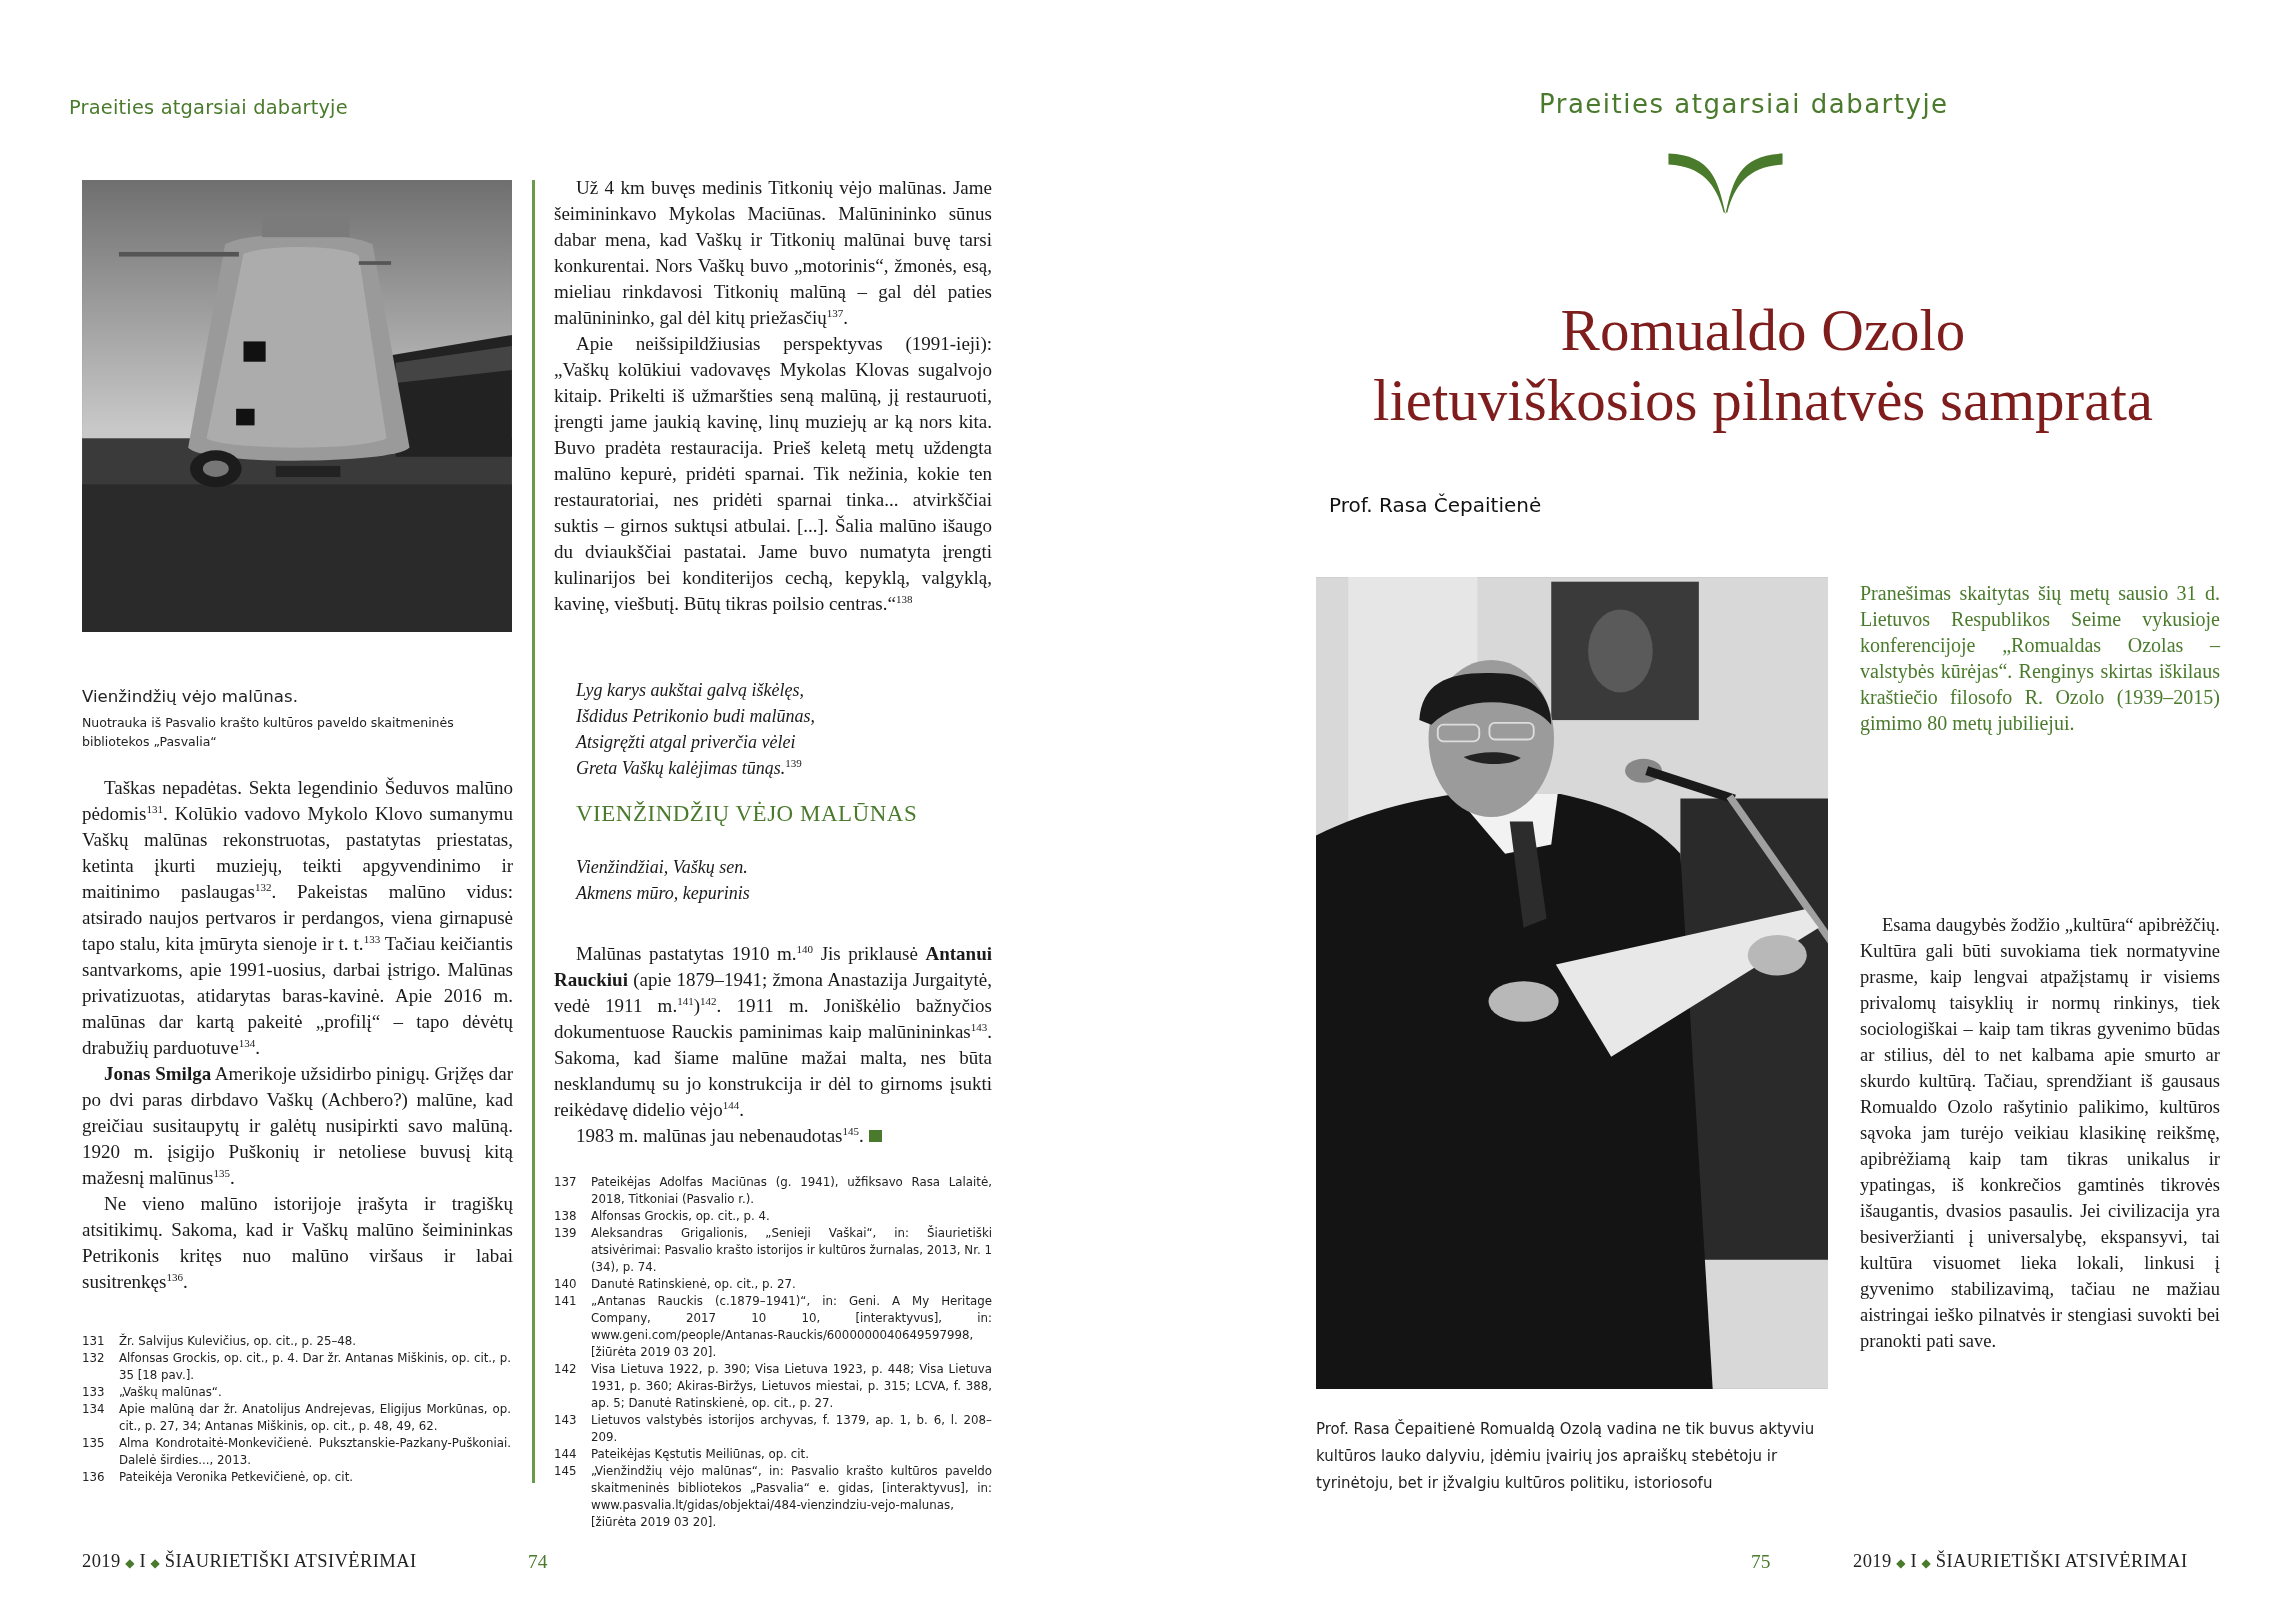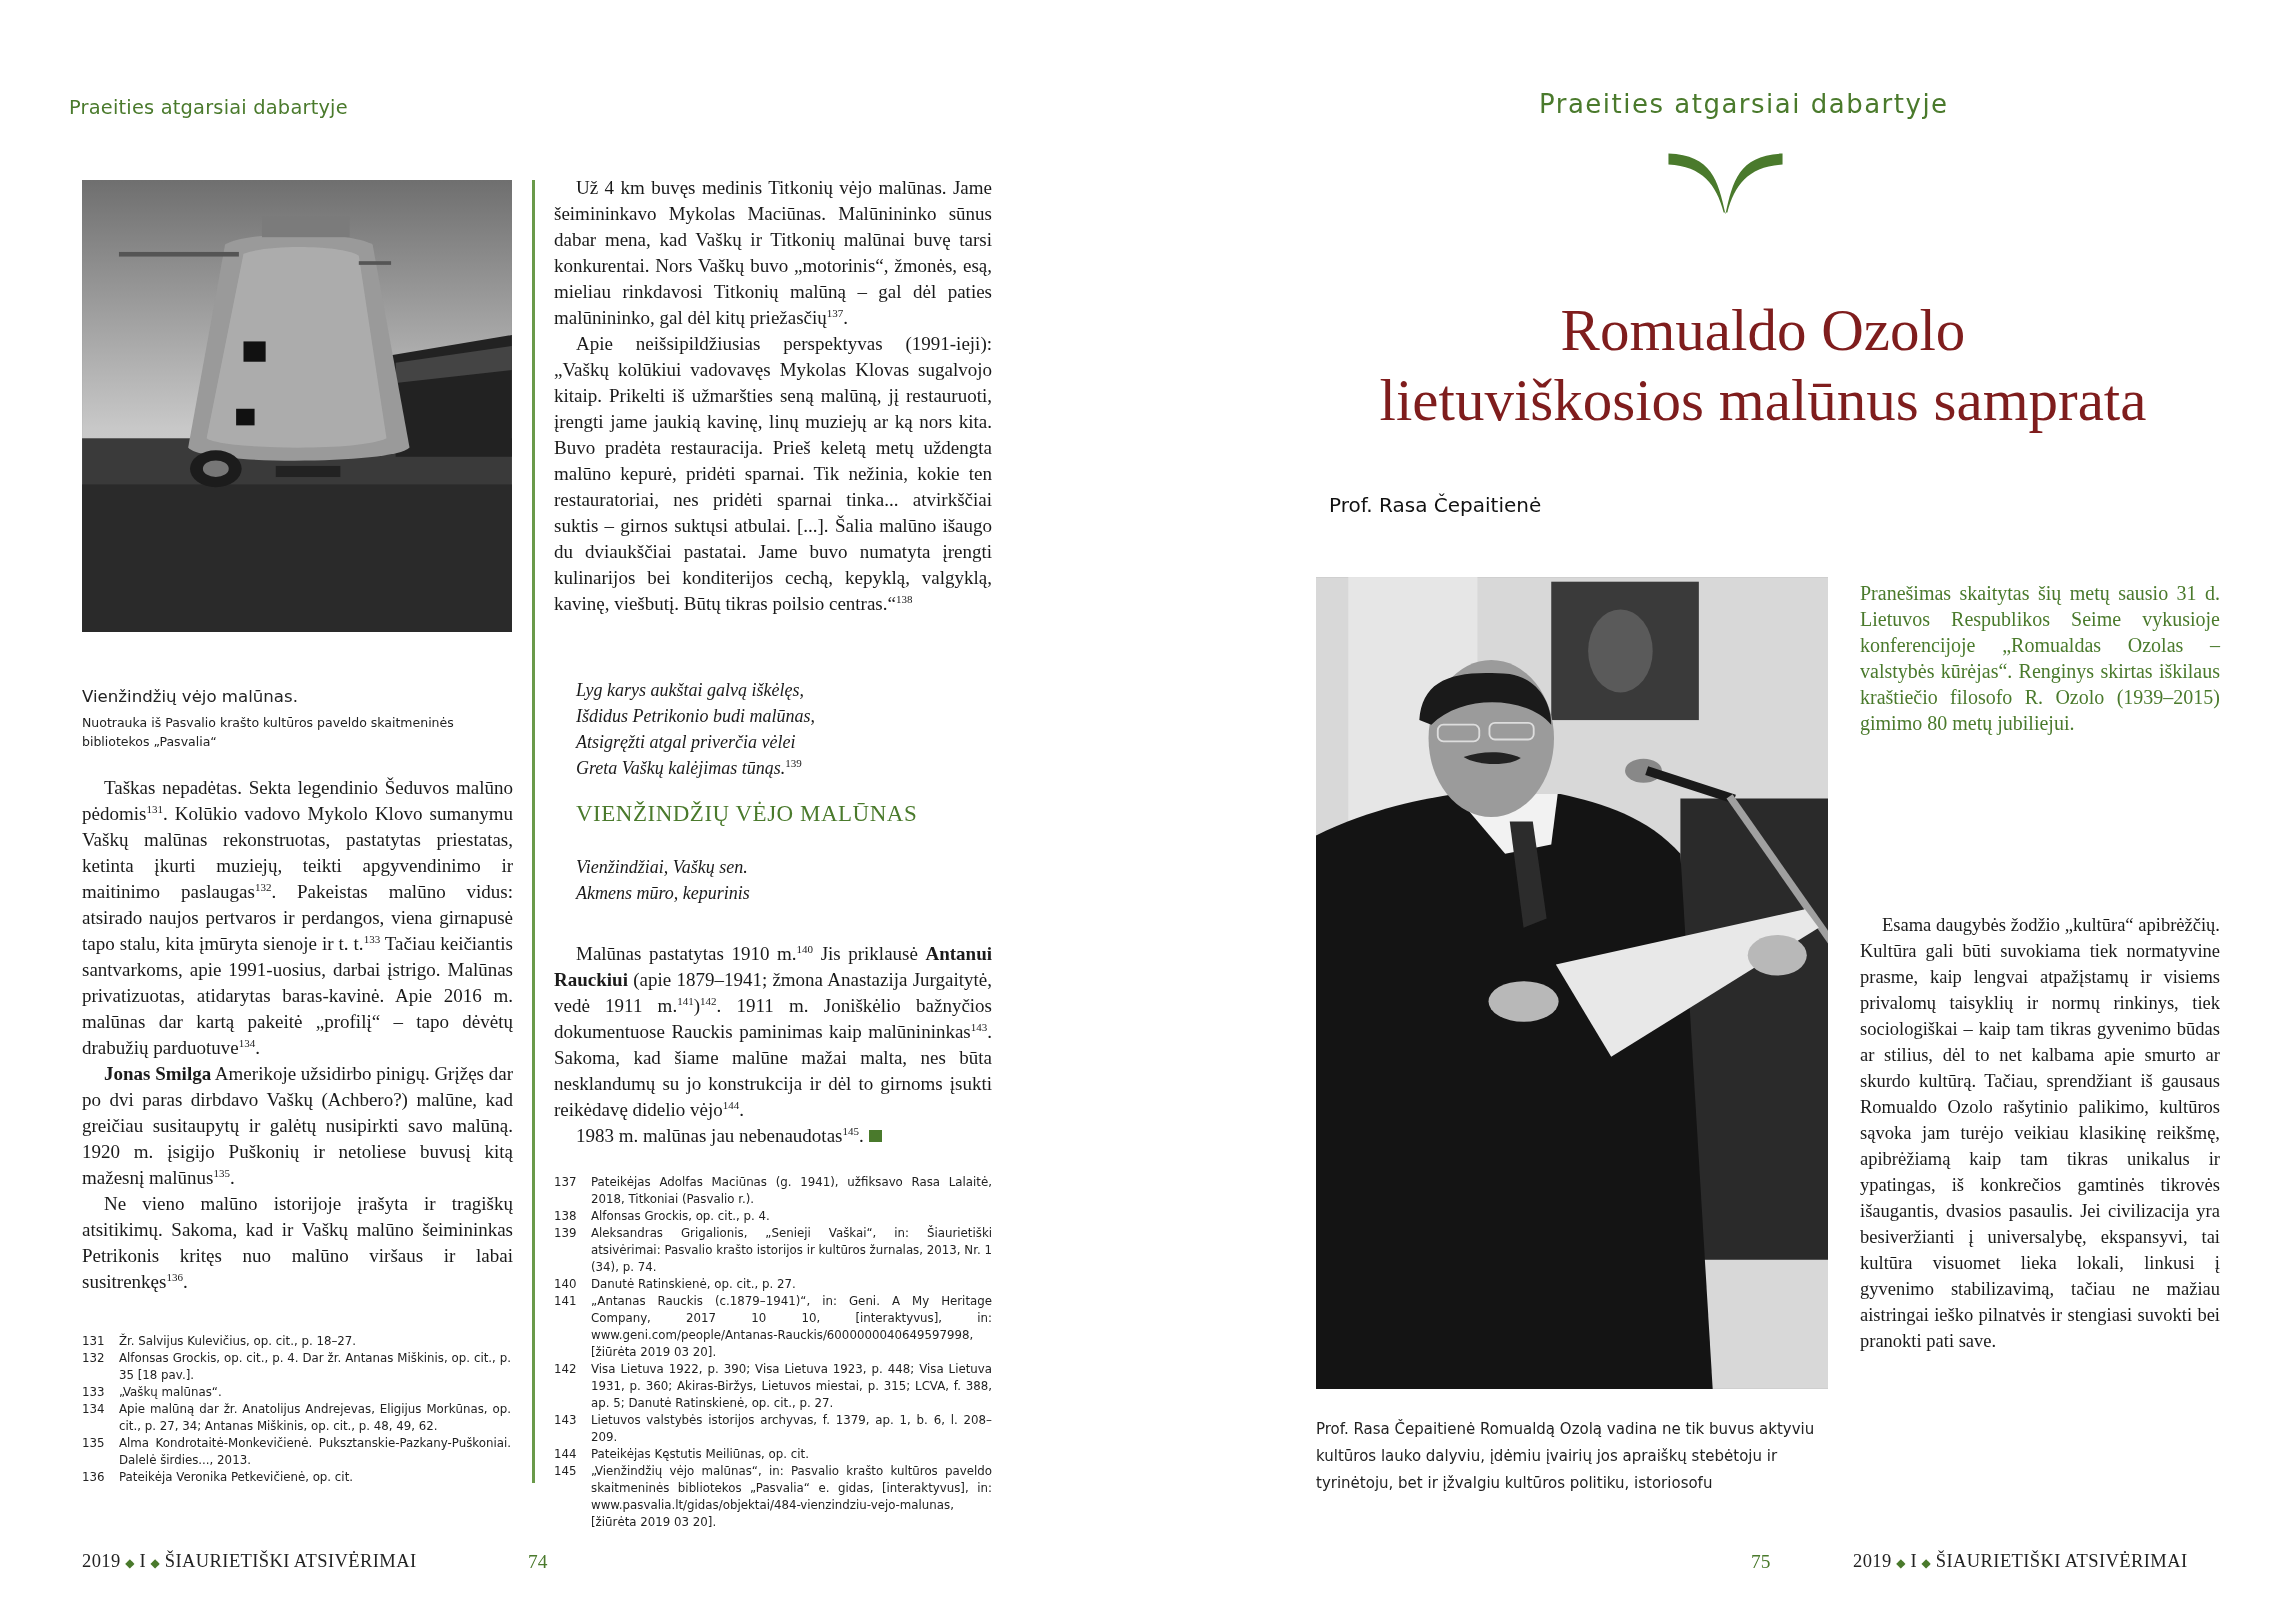--- a/index.html
+++ b/index.html
@@ -95,21 +95,21 @@
 
 <div class="abs body-text col-left">
   <p><span>Taškas nepadėtas. Sekta legendinio Šeduvos malūno pėdomis</span><sup>131</sup><span>. Kolūkio vadovo Mykolo Klovo sumanymu Vaškų malūnas rekonstruotas, pastatytas priestatas, ketinta įkurti muziejų, teikti apgyvendinimo ir maitinimo paslaugas</span><sup>132</sup><span>. Pakeistas malūno vidus: atsirado naujos pertvaros ir perdangos, viena girnapusė tapo stalu, kita įmūryta sienoje ir t. t.</span><sup>133</sup><span> Tačiau keičiantis santvarkoms, apie 1991-uosius, darbai įstrigo. Malūnas privatizuotas, atidarytas baras-kavinė. Apie 2016 m. malūnas dar kartą pakeitė „profilį“ – tapo dėvėtų drabužių parduotuve</span><sup>134</sup><span>.</span></p>
   <p><b>Jonas Smilga</b><span> Amerikoje užsidirbo pinigų. Grįžęs dar po dvi paras dirbdavo Vaškų (Achbero?) malūne, kad greičiau susitaupytų ir galėtų nusipirkti savo malūną. 1920 m. įsigijo Puškonių ir netoliese buvusį kitą mažesnį malūnus</span><sup>135</sup><span>.</span></p>
   <p><span>Ne vieno malūno istorijoje įrašyta ir tragiškų atsitikimų. Sakoma, kad ir Vaškų malūno šeimininkas Petrikonis kritęs nuo malūno viršaus ir labai susitrenkęs</span><sup>136</sup><span>.</span></p>
 </div>
 
 <div class="abs footnotes fn-left">
   <div class="fn">
       <span class="fn-num">131</span>
-      <span class="fn-text">Žr. Salvijus Kulevičius, op. cit., p. 18–27.</span>
+      <span class="fn-text">Žr. Salvijus Kulevičius, op. cit., p. 25–48.</span>
     </div>
   <div class="fn">
       <span class="fn-num">132</span>
       <span class="fn-text">Alfonsas Grockis, op. cit., p. 4. Dar žr. Antanas Miškinis, op. cit., p. 35 [18 pav.].</span>
     </div>
   <div class="fn">
       <span class="fn-num">133</span>
       <span class="fn-text">„Vaškų malūnas“.</span>
     </div>
   <div class="fn">
@@ -199,21 +199,21 @@
 <div class="abs running-head rh-right">Praeities atgarsiai dabartyje</div>
 
 <div class="abs ornament">
   <svg width="129" height="69" viewBox="0 0 140 75">
     <path d="M8,18 L8,6 C55,8 62,35 70,72 C78,35 85,8 132,6 L132,18 C95,20 80,40 72,70 L68,70 C60,40 45,20 8,18 Z" fill="#4a7a2c"></path>
   </svg>
 </div>
 
 <div class="abs title">
   <div>Romualdo Ozolo</div>
-  <div>lietuviškosios malūnus samprata</div>
+  <div>lietuviškosios pilnatvės samprata</div>
 </div>
 
 <div class="abs author">Prof. Rasa Čepaitienė</div>
 
 <div class="abs photo photo-person">
   <svg width="512" height="812" viewBox="0 0 555 880">
     <rect width="555" height="880" fill="#d8d8d8"></rect>
     <rect x="35" y="0" width="140" height="440" fill="#e6e6e6"></rect>
     <rect x="255" y="5" width="160" height="150" fill="#3a3a3a"></rect>
     <ellipse cx="330" cy="80" rx="35" ry="45" fill="#5a5a5a"></ellipse>

